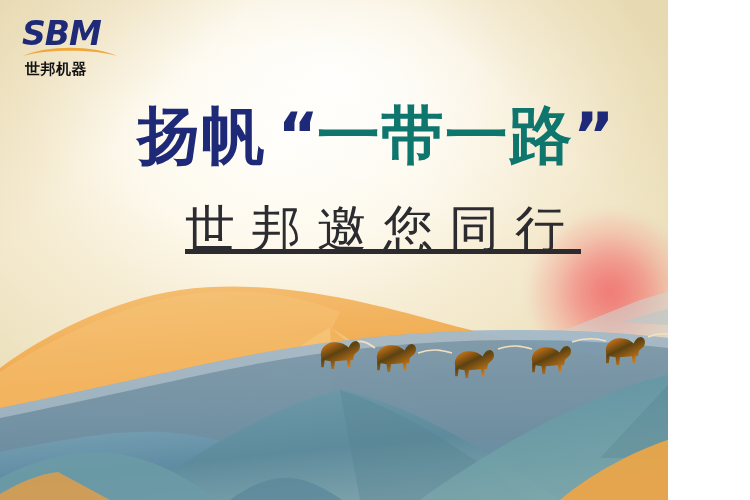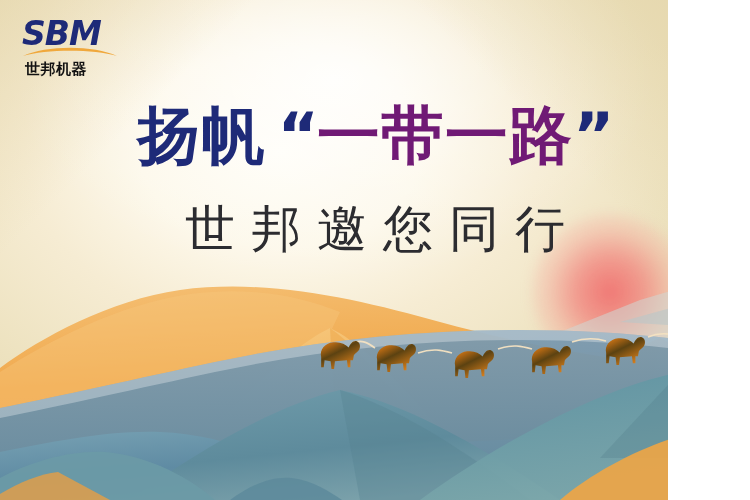--- a/index.html
+++ b/index.html
@@ -86,37 +86,38 @@
     text-align: center;
     white-space: nowrap;
     font-size: 63px;
     line-height: 80px;
     font-weight: 700;
     letter-spacing: 1px;
     font-family: "DejaVu Sans", "Liberation Sans", sans-serif;
   }
   .headline .hl-blue  { color: #1e2a78; }
   .headline .hl-quote { color: #1e2a78; font-weight: 700; letter-spacing: -2px; }
-  .headline .hl-org   { color: #701a75; }
+  .headline .hl-org   { color: #0f766e; }
   .headline .sp       { display: inline-block; width: 12px; }
 
   .subtitle {
     position: absolute;
     left: 0;
     top: 196px;
     width: 750px;
     text-align: center;
     white-space: nowrap;
     font-size: 50px;
     line-height: 66px;
     font-weight: 400;
     letter-spacing: 16px;
     text-indent: 16px;
     color: #2c2c30;
     font-family: "DejaVu Sans", "Liberation Sans", sans-serif;
+    text-decoration: underline;
   }
 </style>
 </head>
 <body>
 
 <div class="banner">
 
   <div class="sky"></div>
   <div class="sky-warm"></div>
   <div class="sky-corner"></div>

